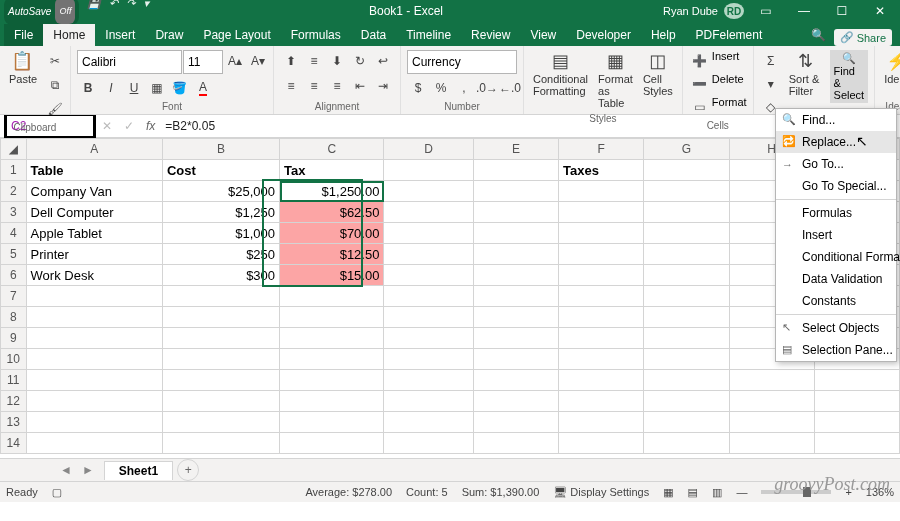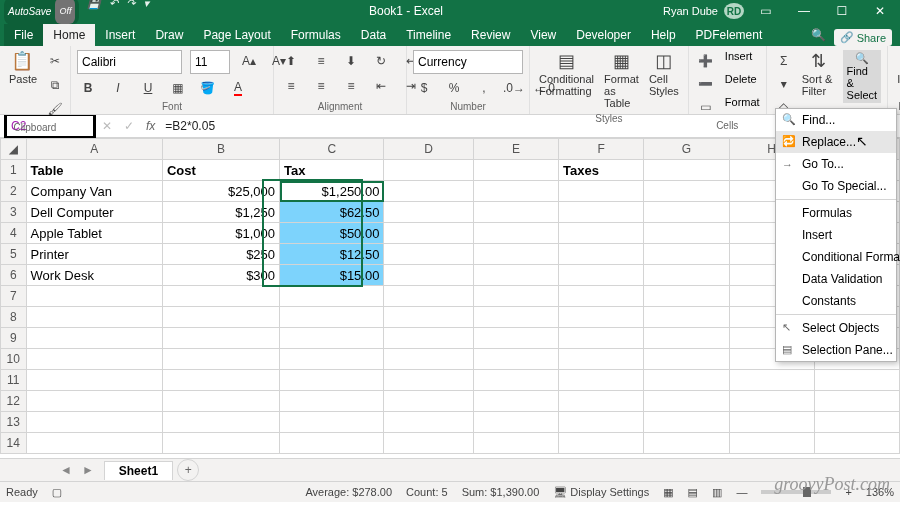--- a/index.html
+++ b/index.html
@@ -20,35 +20,35 @@
 .tabs .share-chip{background:#f3f2f1;color:#127245;border-radius:3px;padding:2px 6px;font-size:11px;display:flex;align-items:center;gap:3px;margin-right:4px;}
 .ribbon{height:68px;background:#f3f2f1;border-bottom:1px solid #d4d4d4;display:flex;position:relative;}
 .group{border-right:1px solid #e0e0e0;padding:4px 6px 2px 6px;display:flex;flex-direction:column;justify-content:space-between;position:relative;}
 .group-label{font-size:10px;color:#666;text-align:center;padding-top:2px;}
 .group-body{display:flex;align-items:flex-start;gap:4px;}
 .ribbon-btn{display:flex;flex-direction:column;align-items:center;gap:1px;font-size:11px;color:#333;padding:2px 3px;line-height:1.1;}
 .ribbon-btn.lg{width:40px;}
 .ribbon-btn .ic{font-size:18px;color:#444;}
 .font-select{height:20px;border:1px solid #b5b5b5;background:#fff;font-size:12px;padding:1px 4px;}
 .mini-btn{width:20px;height:20px;display:flex;align-items:center;justify-content:center;color:#444;font-size:12px;border:1px solid transparent;}
-.row{display:flex;gap:8px;}
+.row{display:flex;gap:1px;}
 .number-select{height:20px;border:1px solid #b5b5b5;background:#fff;font-size:12px;width:100px;padding:1px 4px;}
 .find-select-btn{background:#d9d9d9;display:flex;flex-direction:column;align-items:center;padding:2px 4px;font-size:11px;width:40px;}
 .namebox-row{height:22px;border-bottom:1px solid #d4d4d4;display:flex;align-items:center;background:#fff;}
 .name-box{width:64px;height:20px;border:3px solid #000000;font-size:12px;padding:0 18px 0 4px;color:#a21caf;margin-left:4px;}
 .fx-label{font-style:italic;font-size:12px;color:#666;padding:0 6px;}
 .formula-input{flex:1;height:20px;border:none;font-size:12px;padding:0 4px;color:#222;outline:none;}
 .grid-wrap{position:relative;height:320px;overflow:hidden;}
 table.grid{border-collapse:collapse;table-layout:fixed;width:900px;}
 table.grid th,table.grid td{border:1px solid #d4d4d4;height:20px;font-size:13px;padding:0 4px;background:#fff;}
 table.grid th{background:#f3f2f1;color:#555;font-weight:normal;text-align:center;font-size:12px;}
 table.grid th.rowhdr{width:22px;background:#f3f2f1;text-align:center;font-size:12px;}
 table.grid .bold{font-weight:700;}
 table.grid .r{text-align:right;}
-table.grid td.sel{background:#7dd3fc;}
+table.grid td.sel{background:#fca5a5;}
 table.grid td.active{background:#fff;outline:2px solid #127245;outline-offset:-2px;text-align:right;}
 .sel-border{position:absolute;border:2px solid #127245;pointer-events:none;}
 .sheet-tabs{height:22px;background:#f3f2f1;border-top:1px solid #d4d4d4;display:flex;align-items:center;padding-left:60px;font-size:12px;}
 .sheet-tab{background:#fff;border:1px solid #d4d4d4;border-bottom:none;padding:2px 14px;font-weight:600;}
 .sheet-add{width:20px;height:20px;display:flex;align-items:center;justify-content:center;color:#666;margin-left:4px;border:1px solid #d4d4d4;border-radius:50%;font-size:12px;}
 .status-bar{height:20px;background:#f3f2f1;border-top:1px solid #d4d4d4;display:flex;align-items:center;font-size:11px;color:#444;padding:0 6px;gap:14px;}
 .status-bar .spacer{flex:1;}
 .zoom-slider{width:70px;height:4px;background:#ccc;position:relative;}
 .zoom-slider::after{content:"";position:absolute;left:60%;top:-3px;width:8px;height:10px;background:#666;}
 .dropdown{position:absolute;top:108px;left:775px;width:120px;background:#fff;border:1px solid #b5b5b5;box-shadow:2px 2px 6px rgba(0,0,0,.25);font-size:12px;z-index:50;}
@@ -313,21 +313,21 @@
           <td></td>
           <td></td>
           <td></td>
           <td></td>
           <td></td>
   </tr>
   <tr>
           <th class="rowhdr">4</th>
     <td>Apple Tablet</td>
     <td class="r">$1,000</td>
-    <td class="r sel">$50.00</td>
+    <td class="r sel">$70.00</td>
     <td></td>
           <td></td>
           <td></td>
           <td></td>
           <td></td>
           <td></td>
   </tr>
   <tr>
           <th class="rowhdr">5</th>
     <td>Printer</td>

